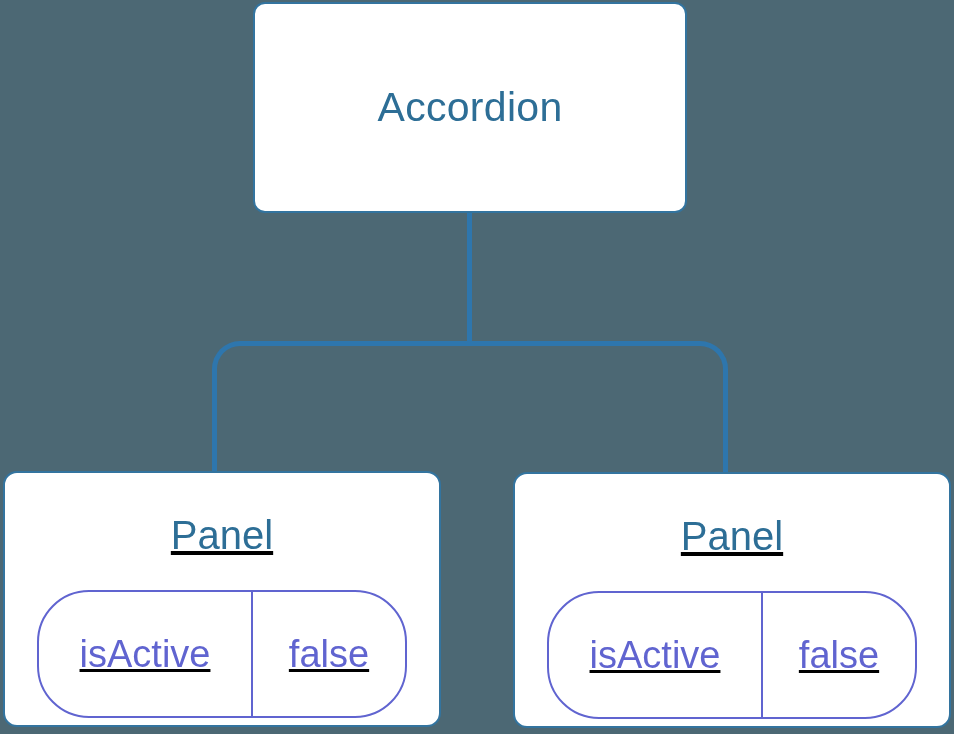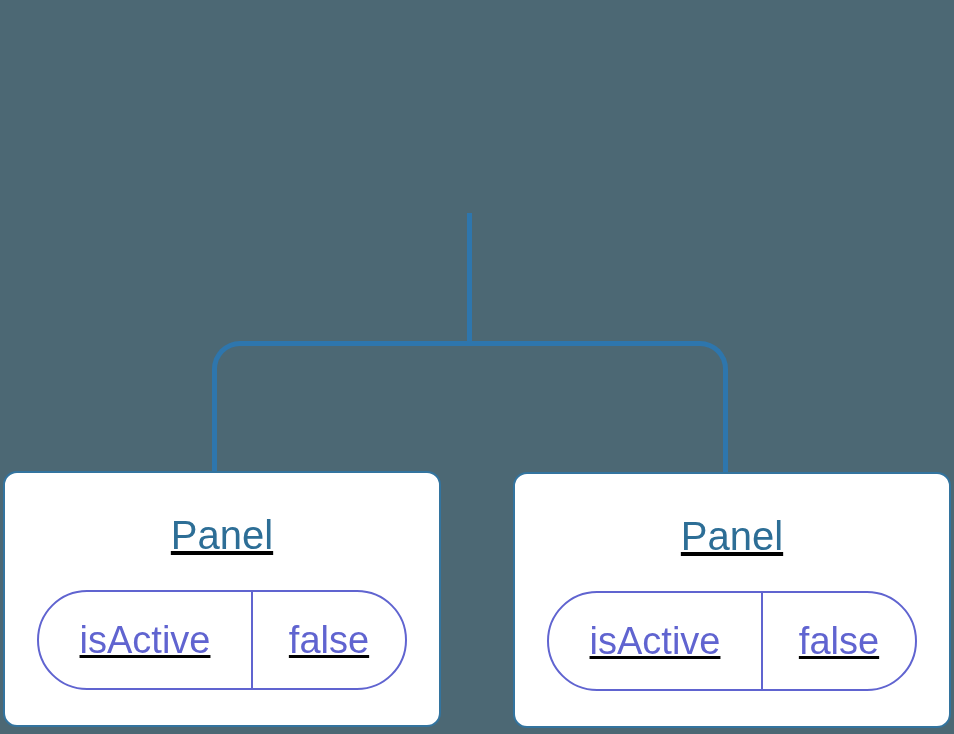--- a/index.html
+++ b/index.html
@@ -71,21 +71,21 @@
   .panel-left  { left: 3px;   top: 471px; }
   .panel-right { left: 513px; top: 472px; }
   .panel-title {
     margin-top: 40px;
     font-size: 40px;
     font-weight: 500;
     color: var(--node-text);
   }
   .state-pill {
     margin-top: 32px;
-    width: 370px; height: 100px;
+    width: 370px; height: 128px;
     border: 2.5px solid var(--state-accent);
     border-radius: 52px;
     display: flex;
     overflow: hidden;
     background: var(--node-bg);
     text-align: center;
   }
   .pill-cell {
     display: flex;
     align-items: center;
@@ -97,20 +97,23 @@
     width: 214px;
     border-right: 2.5px solid var(--state-accent);
   }
   .pill-value { flex: 1; }
 </style>
 </head>
 <body>
 
 <div class="canvas">
 
+  <div class="node root-node">
+    <span class="node-label">Accordion</span>
+  </div>
 
   <div class="connector-stem"></div>
   <div class="connector-bracket"></div>
 
   <div class="node panel-node panel-left">
     <span class="panel-title">Panel</span>
     <div class="state-pill">
       <div class="pill-cell pill-key">isActive</div>
       <div class="pill-cell pill-value">false</div>
     </div>

